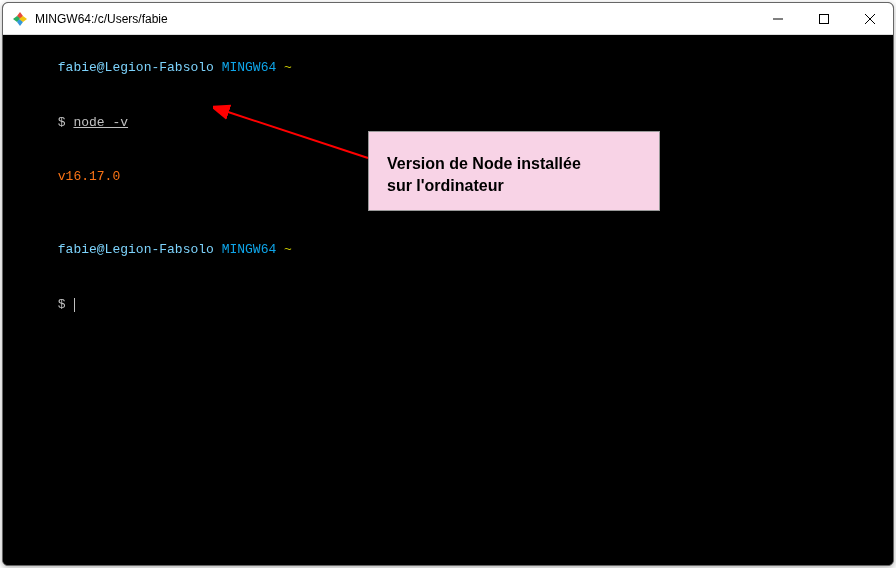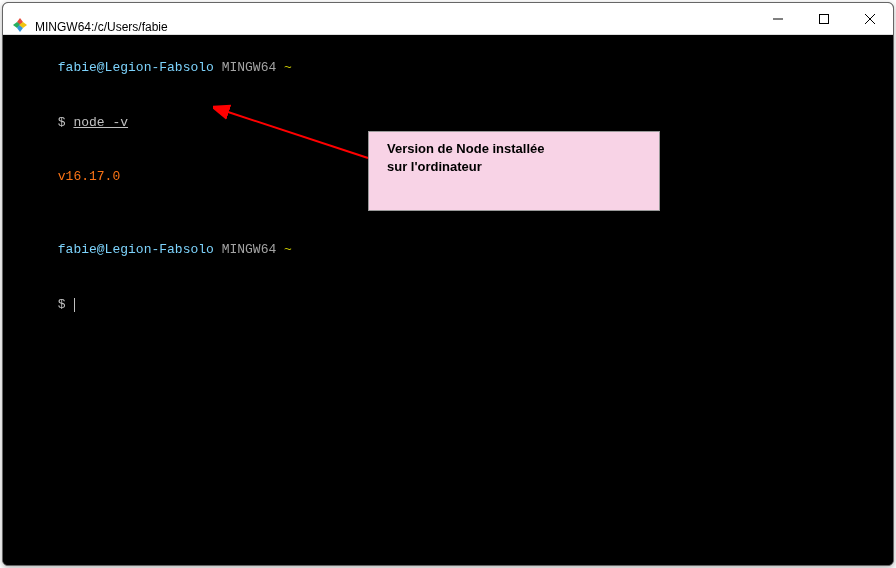--- a/index.html
+++ b/index.html
@@ -23,21 +23,21 @@
       overflow: hidden;
       display: flex;
       flex-direction: column;
       background: #000;
       box-shadow: 0 2px 6px rgba(0,0,0,0.3);
     }
     .titlebar {
       height: 32px;
       background: #fff;
       display: flex;
-      align-items: flex-end;
+      align-items: center;
       border-bottom: 1px solid #ddd;
     }
     .titlebar-icon {
       width: 18px;
       height: 18px;
       margin-left: 8px;
       margin-right: 6px;
       display: flex;
       align-items: center;
       justify-content: center;
@@ -69,21 +69,21 @@
       overflow: hidden;
       position: relative;
     }
     .line {
       white-space: pre;
     }
     .prompt-user {
       color: #7dd3fc;
     }
     .prompt-env {
-      color: #a3a3a3;
+      color: #0ea5e9;
     }
     .prompt-path {
       color: #CCCC00;
     }
     .prompt-symbol {
       color: #c0c0c0;
     }
     .command {
       color: #c0c0c0;
       text-decoration: underline;
@@ -102,23 +102,23 @@
     }
     .annotation-box {
       position: absolute;
       left: 365px;
       top: 96px;
       width: 292px;
       height: 80px;
       background: #F8D3E6;
       border: 1px solid #999;
       box-shadow: 3px 3px 6px rgba(0,0,0,0.4);
-      padding: 8px 18px;
+      padding: 21px 18px;
       font-family: Arial, sans-serif;
-      font-size: 13px;
+      font-size: 16px;
       font-weight: bold;
       color: #000;
       line-height: 1.4;
       z-index: 10;
     }
     .arrow-svg {
       position: absolute;
       left: 210px;
       top: 68px;
       width: 160px;

